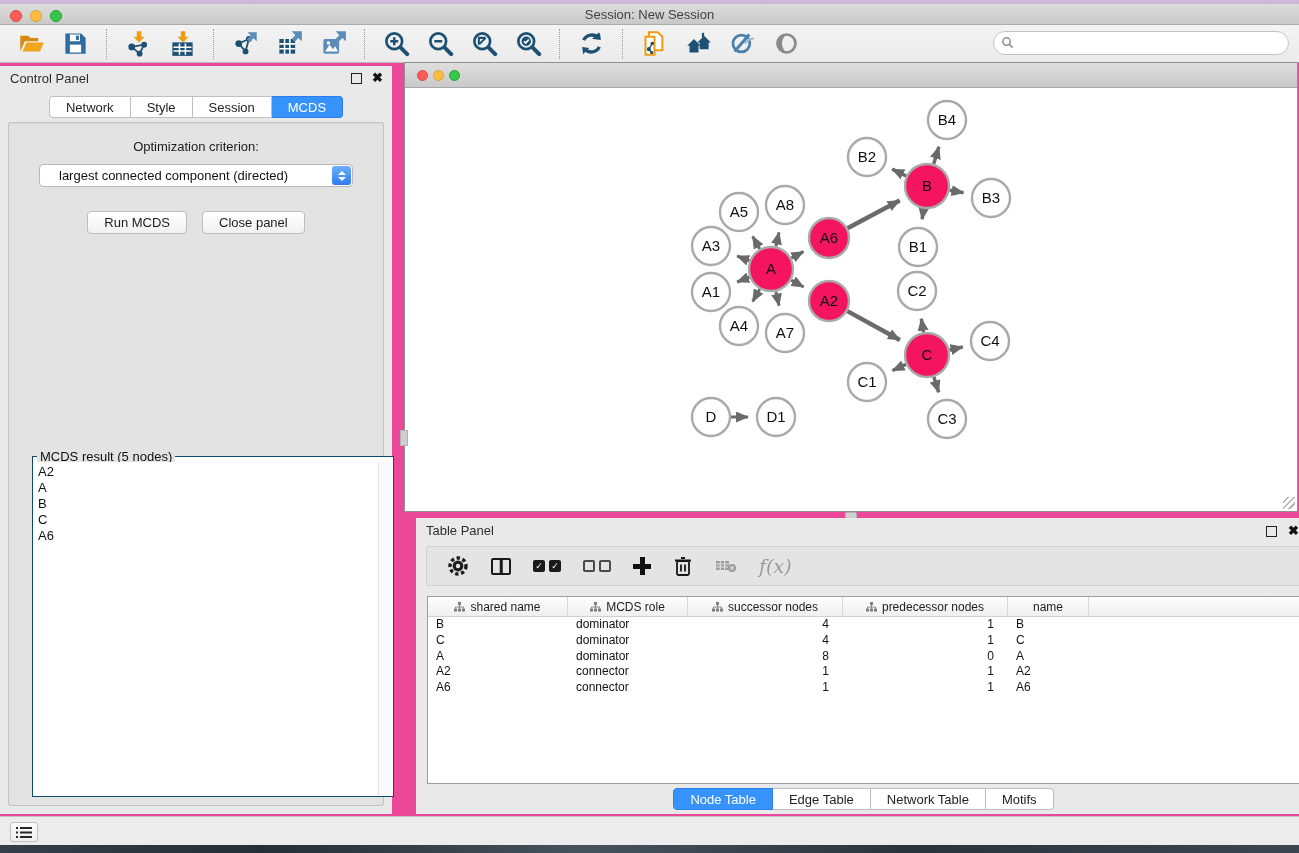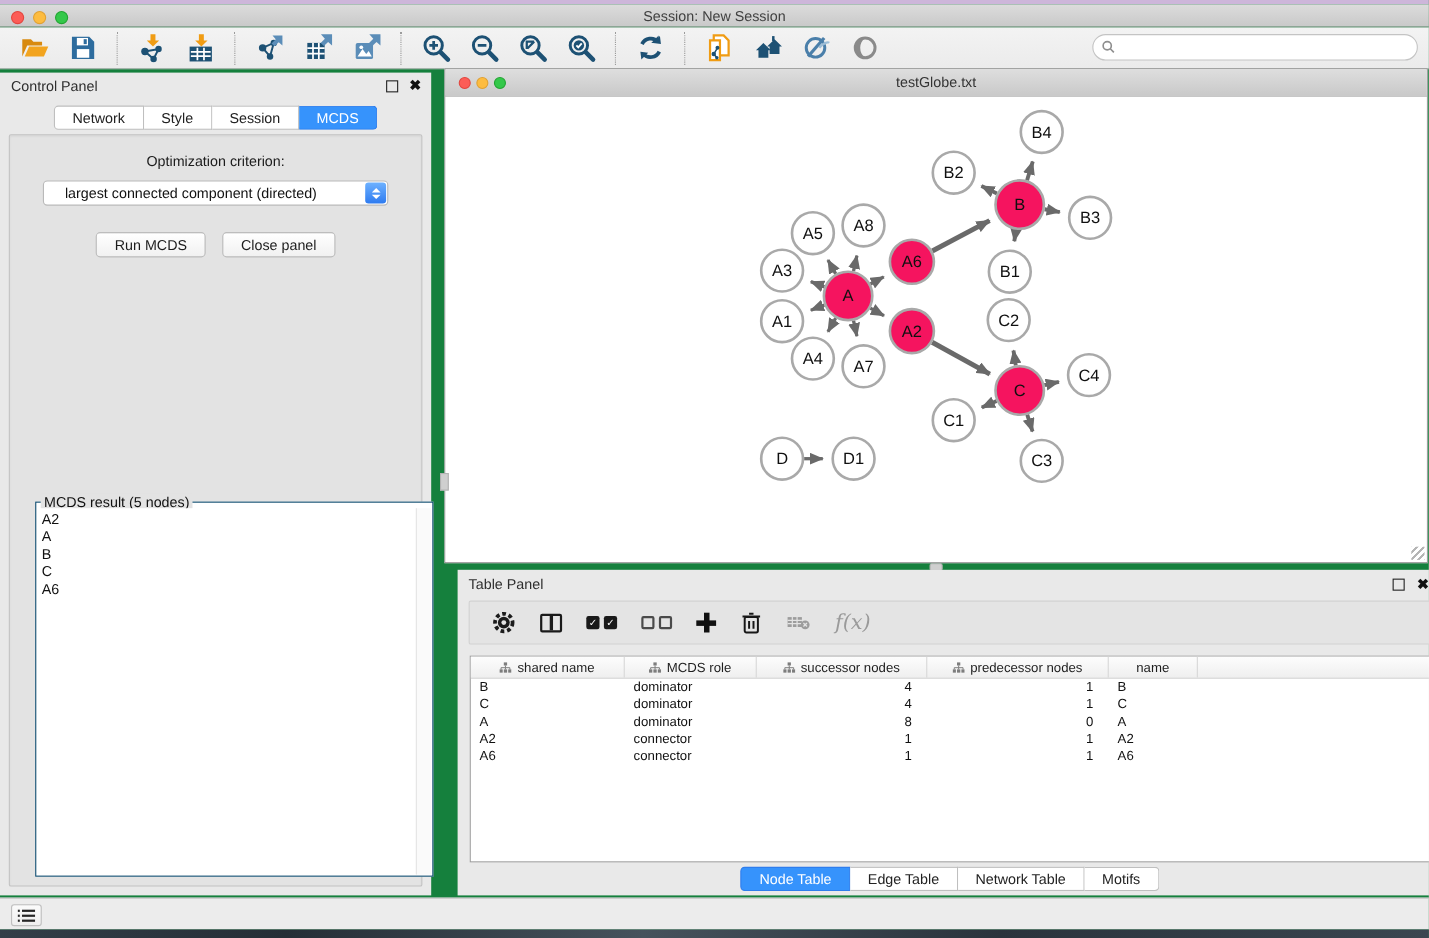--- a/index.html
+++ b/index.html
@@ -1,17 +1,17 @@
 <!DOCTYPE html>
 <html><head>
 <meta charset="utf-8">
 <style>
   * { margin:0; padding:0; box-sizing:border-box; }
   html,body { width:1299px; height:853px; font-family:"Liberation Sans", sans-serif; background:#e9e9e9; overflow:hidden; }
-  .app { position:relative; width:1299px; height:853px; background:#15803d; }
+  .app { position:relative; width:1299px; height:853px; background:#ec4899; }
 
   
   .lavender-strip { position:absolute; left:0; top:0; width:1299px; height:4px; background:#cdb6da; }
   .titlebar { position:absolute; left:0; top:4px; width:1299px; height:21px;
     background:linear-gradient(#dcdcdc,#c9c9c9); border-bottom:1px solid #ababab; }
   .titlebar .title { position:absolute; left:0; right:0; top:3px; text-align:center; font-size:13px; color:#414141; }
   .tl { position:absolute; top:6px; width:12px; height:12px; border-radius:50%; }
   .tl.red { background:#fc5d57; border:1px solid #e2463f; }
   .tl.yellow { background:#fdbc40; border:1px solid #e0a133; }
   .tl.green { background:#34c84a; border:1px solid #23a433; }
@@ -313,21 +313,20 @@
         <div class="mcds-scroll"></div>
       </div>
     </div>
   </div>
 
   <div class="net-window">
     <div class="net-titlebar">
       <span class="net-tl" style="left:12px; background:#fc5d57; border:1px solid #e2463f;"></span>
       <span class="net-tl" style="left:28px; background:#fdbc40; border:1px solid #e0a133;"></span>
       <span class="net-tl" style="left:44px; background:#34c84a; border:1px solid #23a433;"></span>
-      <span class="title">testGlobe.txt</span>
     </div>
     <div class="net-canvas">
       <svg width="892" height="423" viewBox="0 0 892 423">
           <defs>
             <marker id="arrow" markerUnits="userSpaceOnUse" markerWidth="13" markerHeight="11" refX="12" refY="5.5" orient="auto">
               <path d="M0,0 L13,5.5 L0,11 Z" fill="#6a6a6a"></path>
             </marker>
           </defs>
           <line x1="354.7407005957243" y1="160.94437293613393" x2="347.7069731878139" y2="148.41554599079348" stroke="#6a6a6a" stroke-width="3" marker-end="url(#arrow)"></line>
           <line x1="370.91502821252493" y1="158.53129959988598" x2="374.0164873934479" y2="144.35320048709534" stroke="#6a6a6a" stroke-width="3" marker-end="url(#arrow)"></line>

